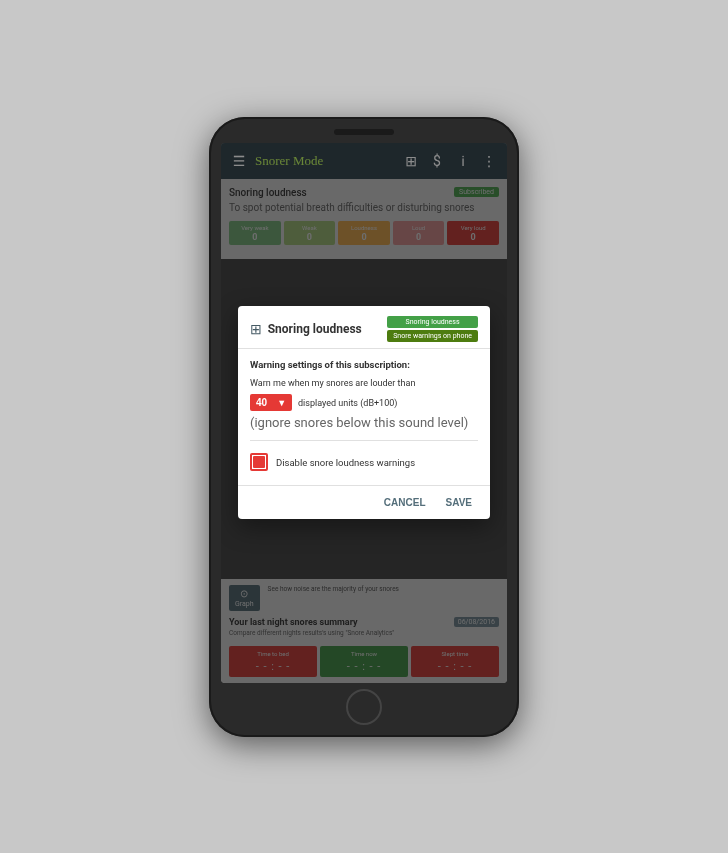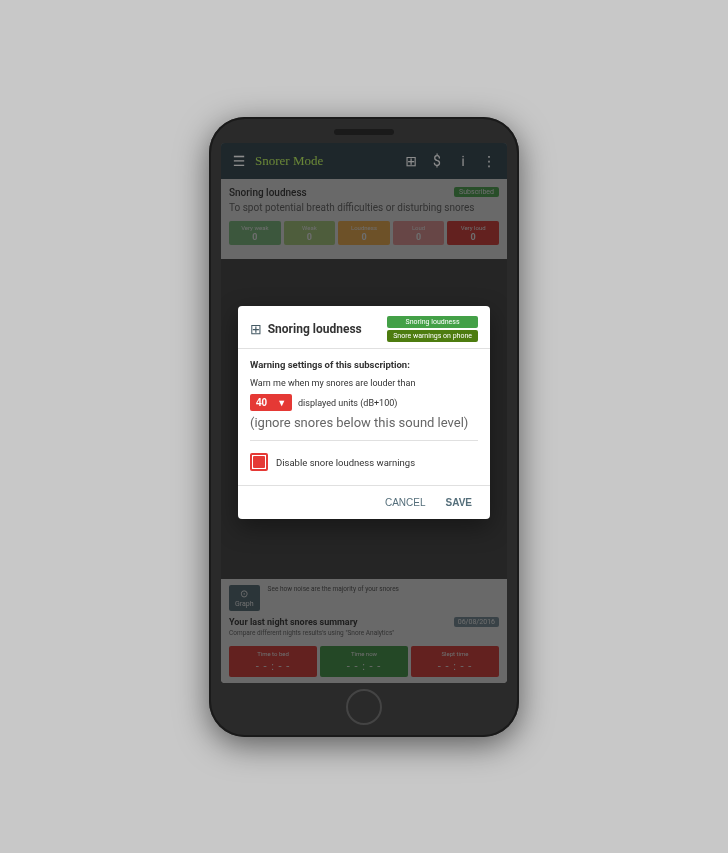--- a/index.html
+++ b/index.html
@@ -311,21 +311,21 @@
 
     .dialog-actions {
       display: flex;
       justify-content: flex-end;
       gap: 8px;
       padding: 8px 12px;
       border-top: 1px solid #e0e0e0;
     }
     .btn-cancel {
       font-size: 10px;
-      font-weight: normal;
+      font-weight: bold;
       color: #546e7a;
       background: none;
       border: none;
       cursor: pointer;
       padding: 3px 6px;
     }
     .btn-save {
       font-size: 10px;
       font-weight: bold;
       color: #546e7a;

